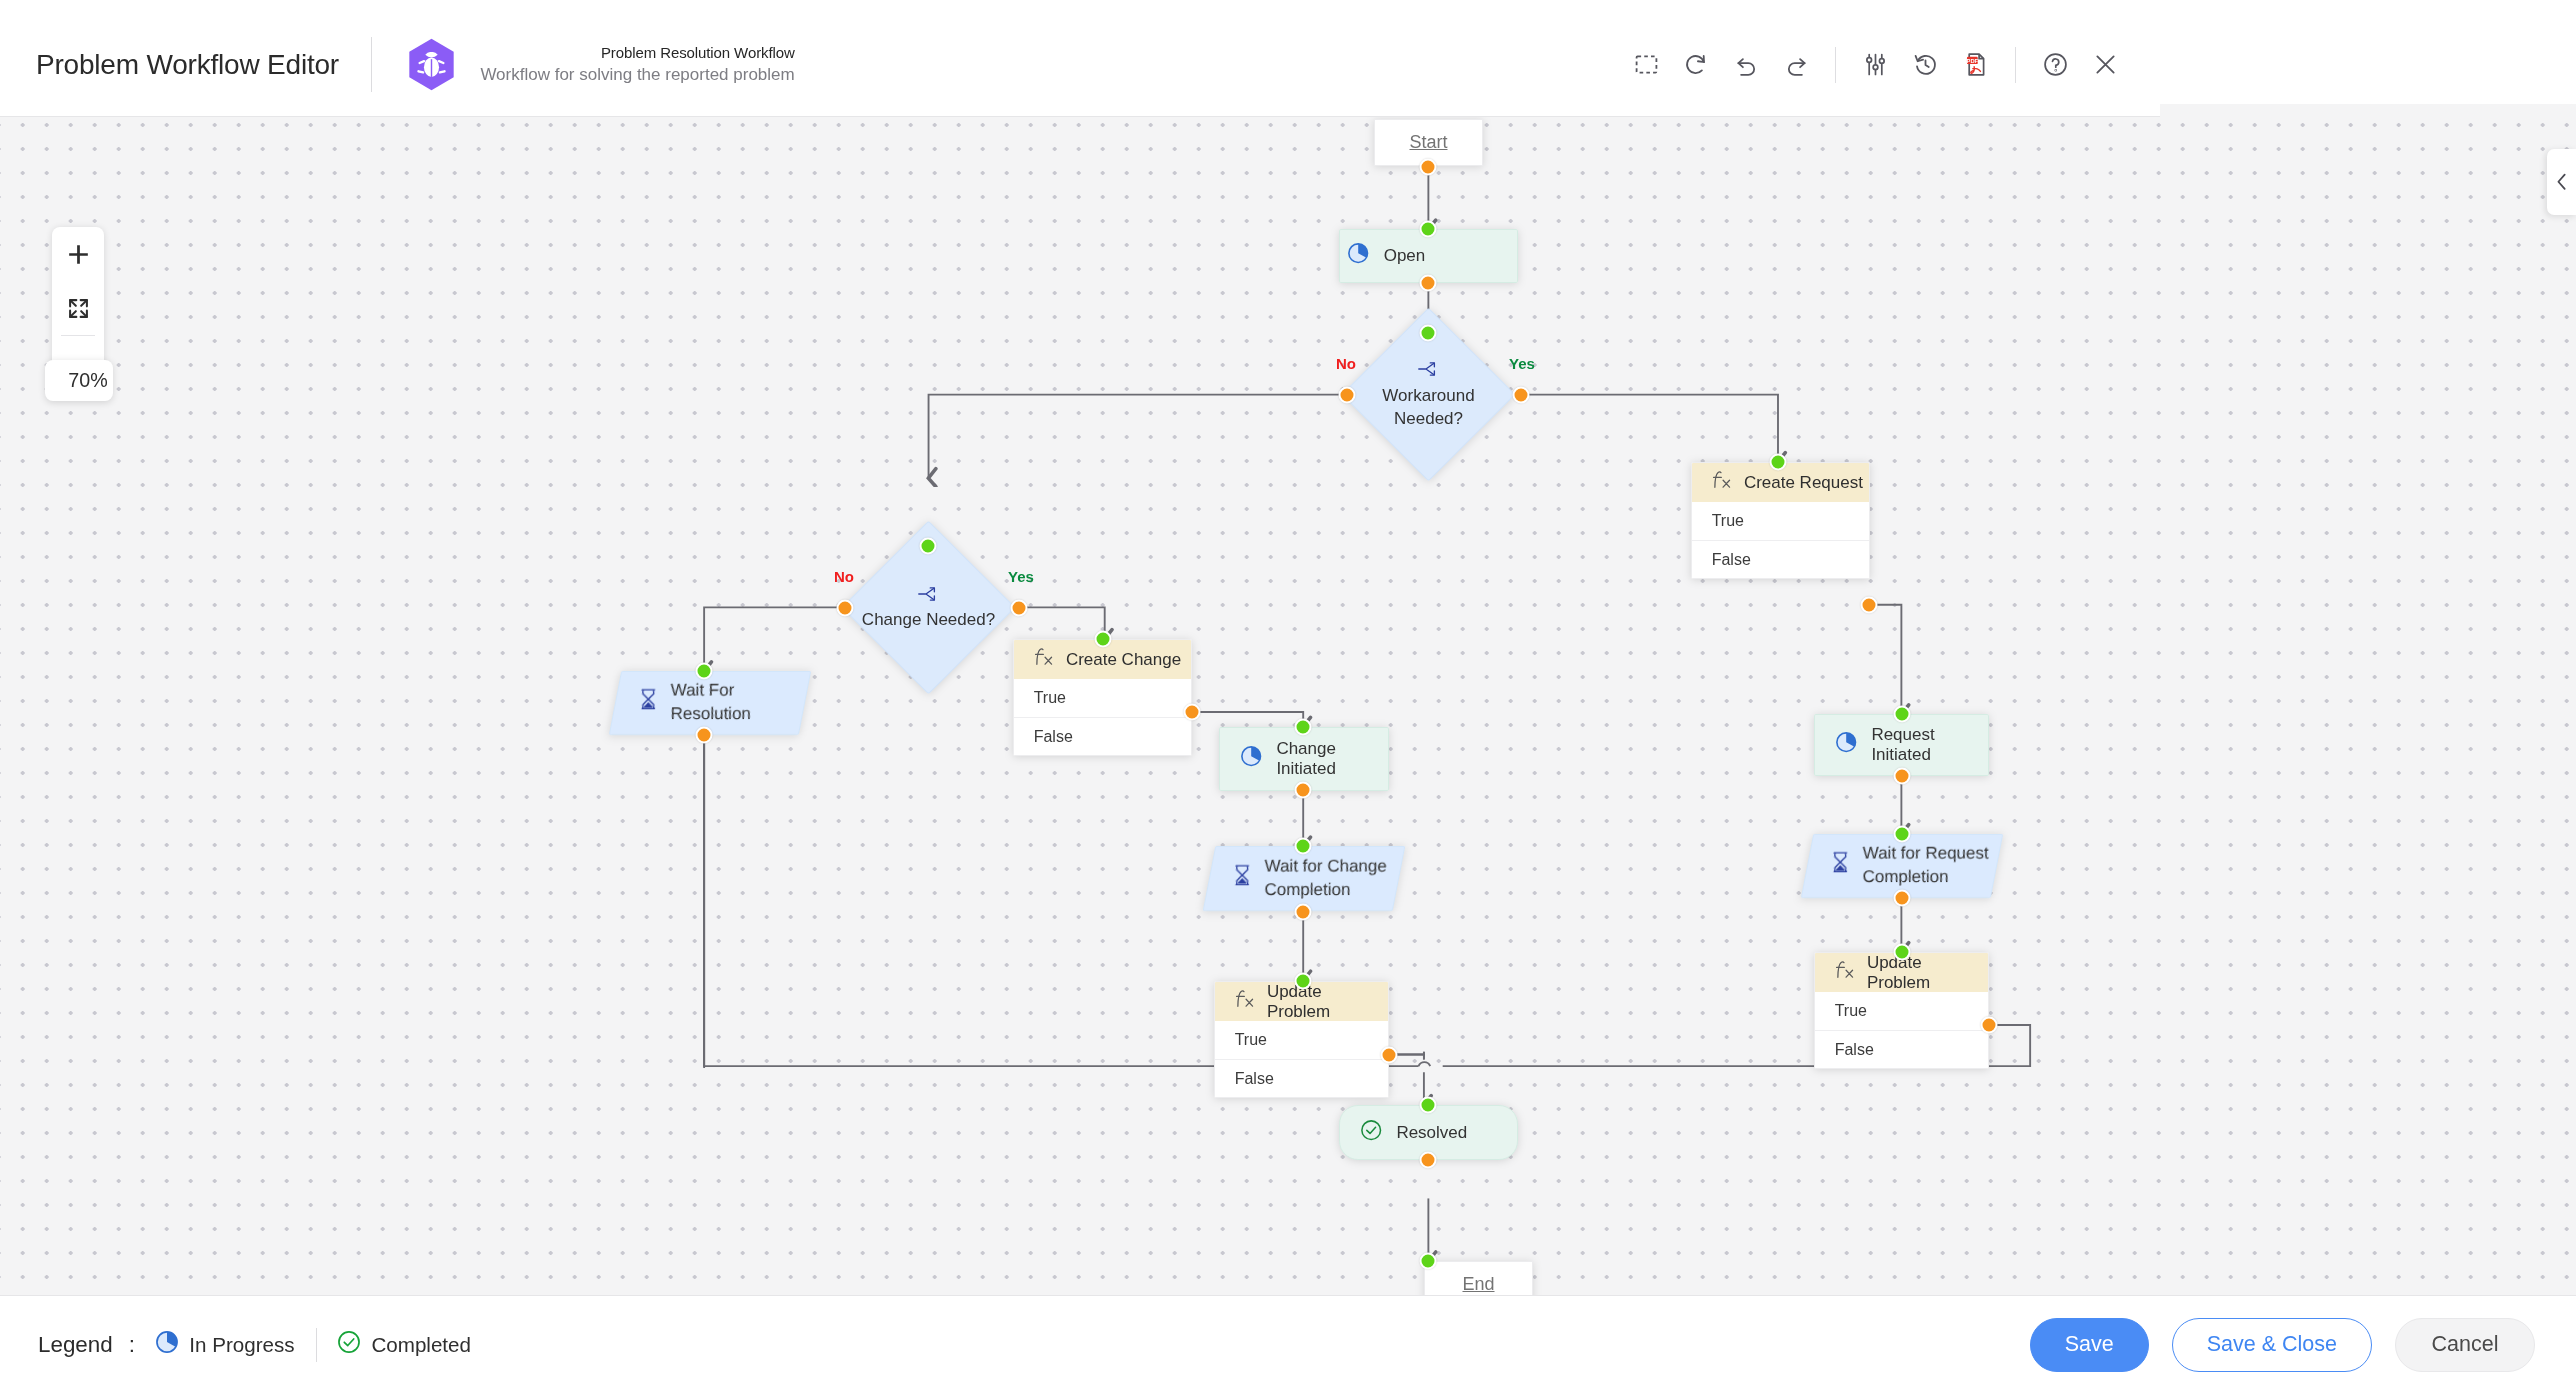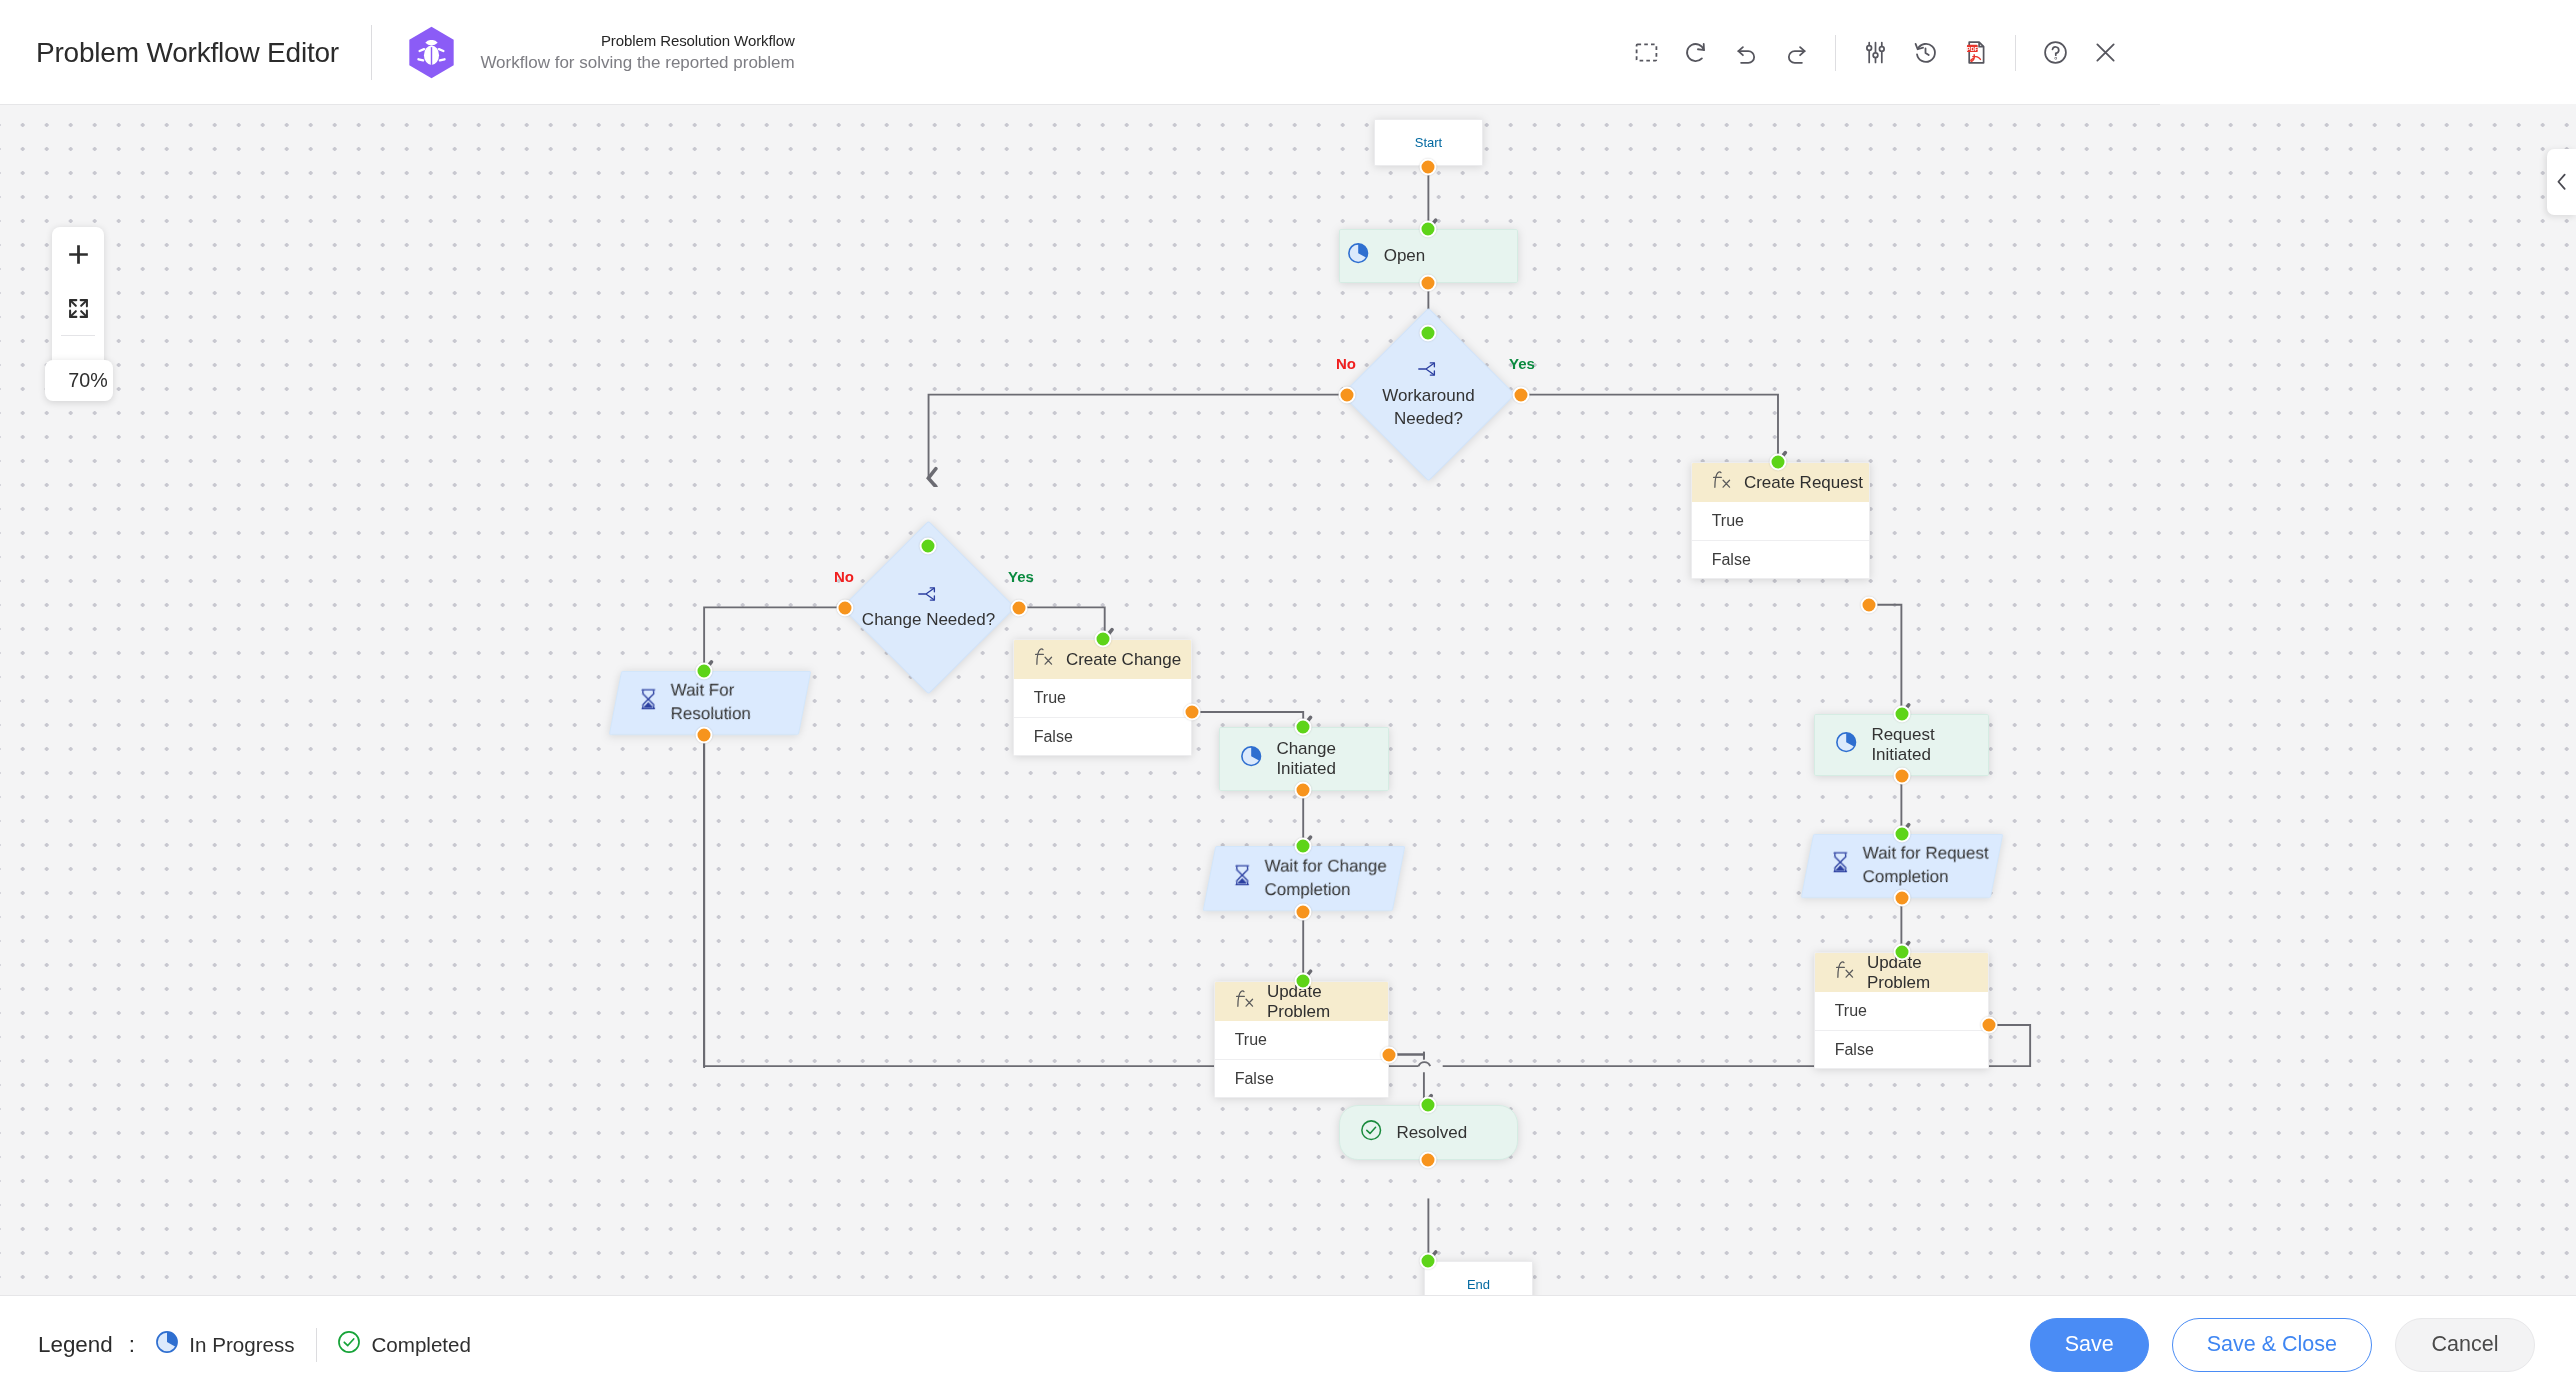--- a/index.html
+++ b/index.html
@@ -5,21 +5,21 @@
   * { box-sizing: border-box; margin: 0; padding: 0; }
   html, body {
     width: 2576px; height: 1394px;
     font-family: "Liberation Sans", sans-serif;
     background: #ffffff;
     overflow: hidden;
   }
 
   
   #header {
-    position: absolute; top: 1px; left: 0;
+    position: absolute; top: 13px; left: 0;
     width: 2160px; height: 104px;
     background: #ffffff;
     border-bottom: 0.9px solid #e6e6e8;
     display: flex; align-items: center;
     z-index: 30;
   }
   #app-title {
     font-size: 28px; color: #2b2b2b; font-weight: 400;
     margin-left: 36px; letter-spacing: -0.2px;
     white-space: nowrap;
@@ -62,22 +62,23 @@
   }
   #edge-layer { position: absolute; inset: 0; width: 2576px; height: 1191px; }
 
   
   .node { position: absolute; }
   .node-shadow { filter: drop-shadow(0 1.8px 4.5px rgba(0,0,0,0.13)); }
 
   .term-node {
     background: #ffffff; border: 0.9px solid #ececee;
     display: flex; align-items: center; justify-content: center;
-    font-size: 13px; color: #0369a1;
+    font-size: 18px; color: #737373;
     border-radius: 0.9px;
+    text-decoration: underline;
   }
   .status-node {
     background: #e7f4ef; border: 0.9px solid #d5ece3;
     display: flex; align-items: center;
     padding-left: 19.7px; gap: 14.3px;
     font-size: 17px; color: #333;
     border-radius: 1.8px;
   }
   .wait-node {
     background: #dbeafe; border: 0.9px solid #d2e6fb;

